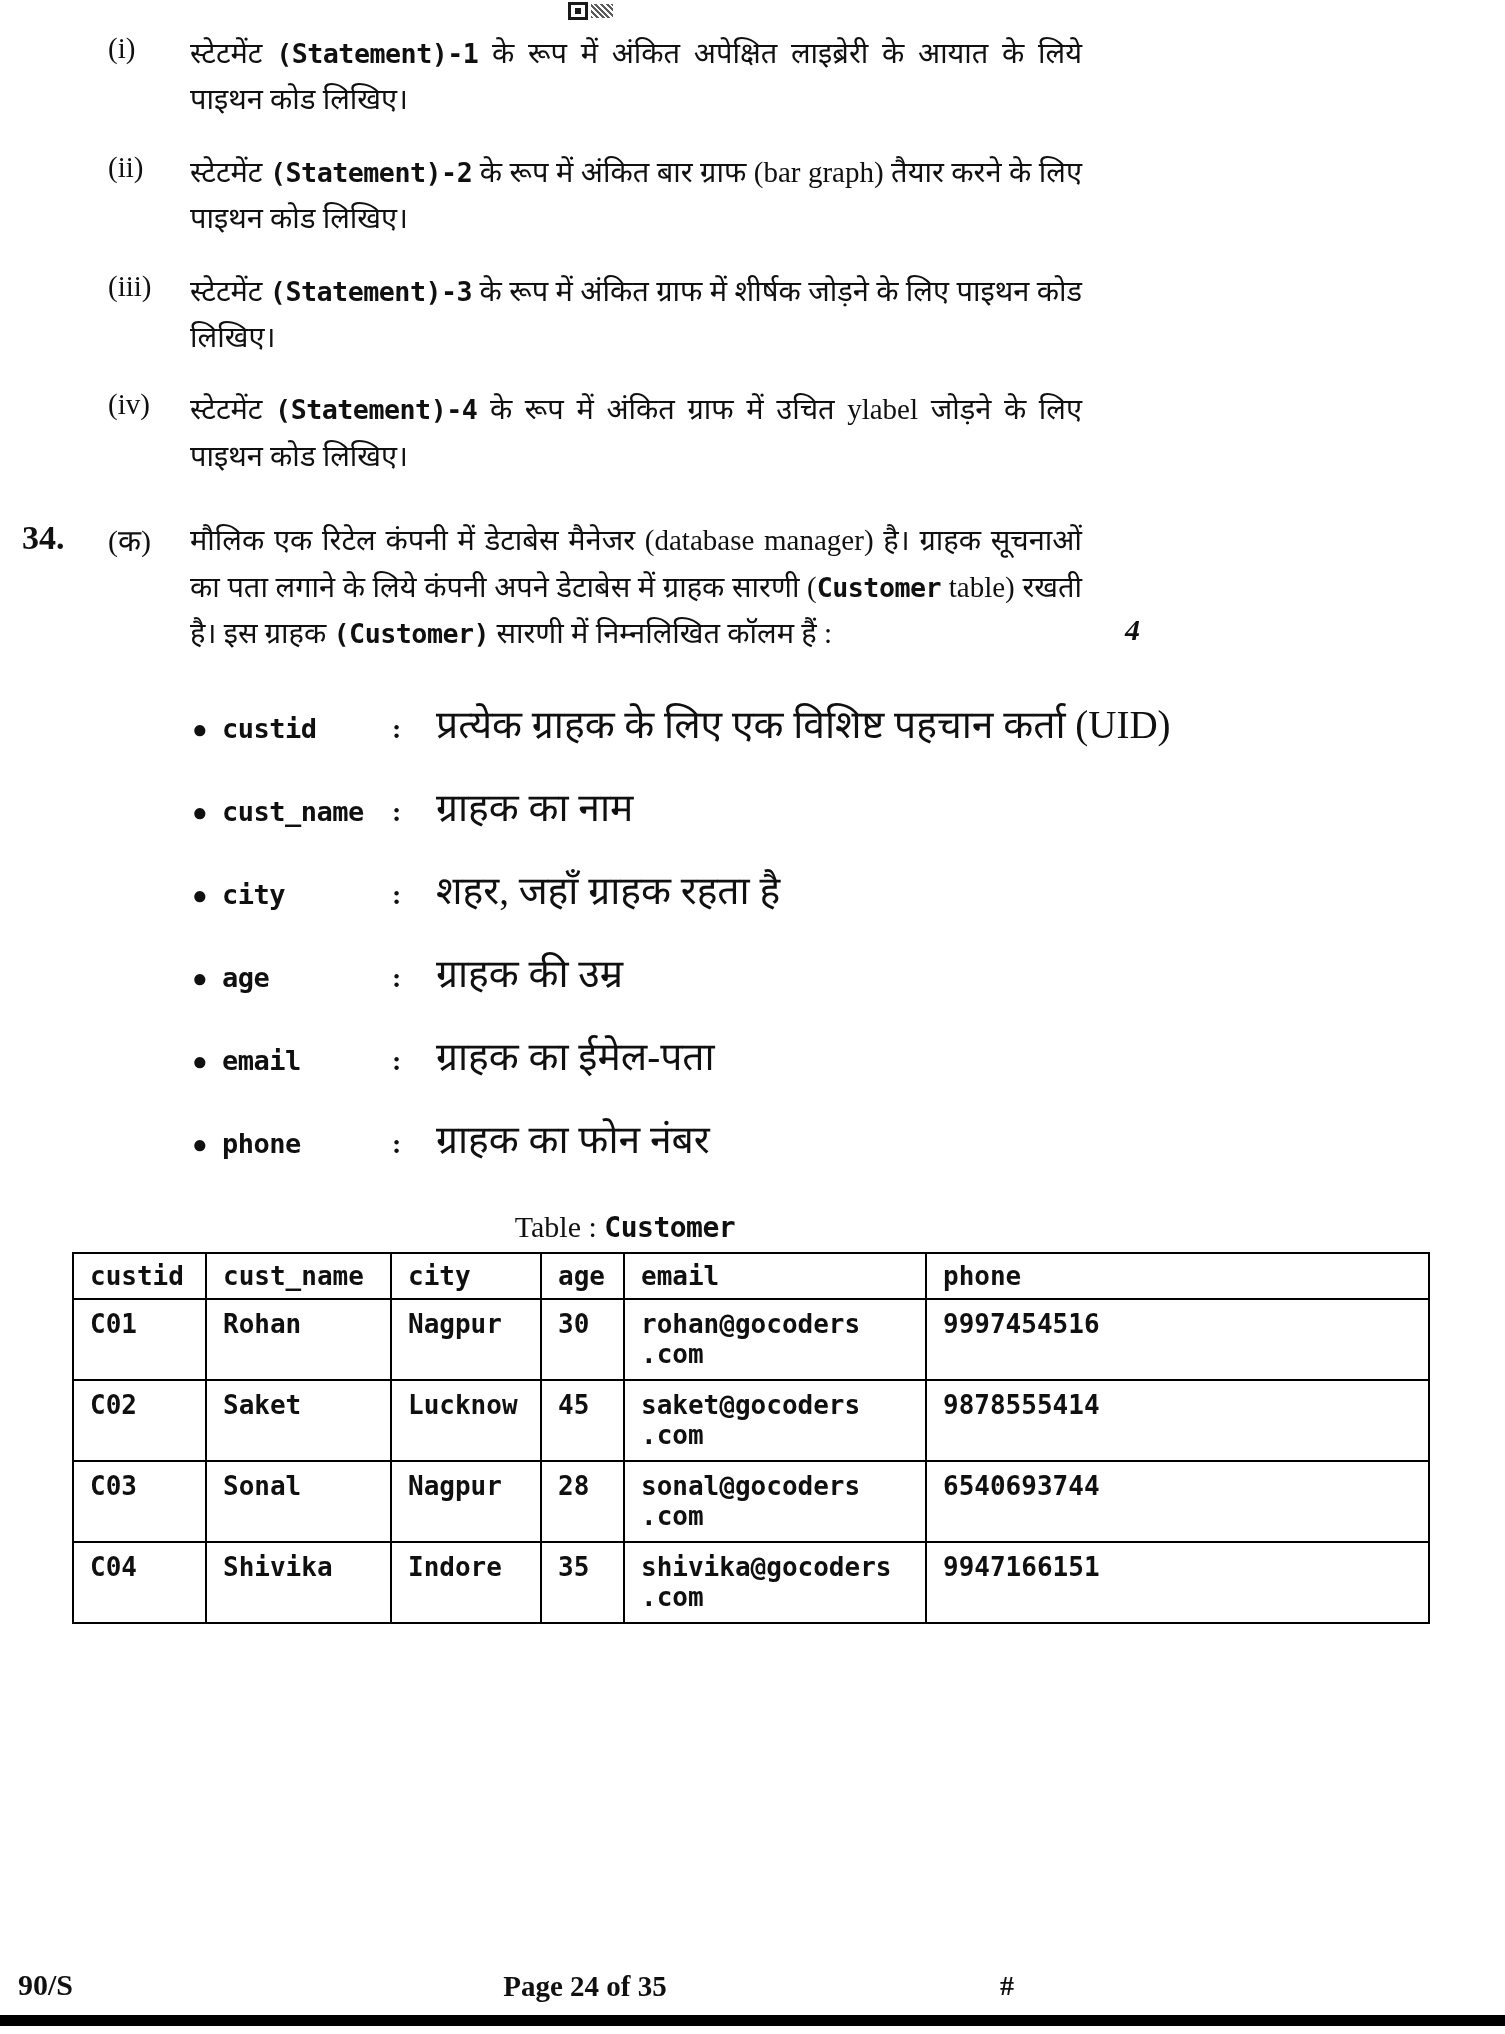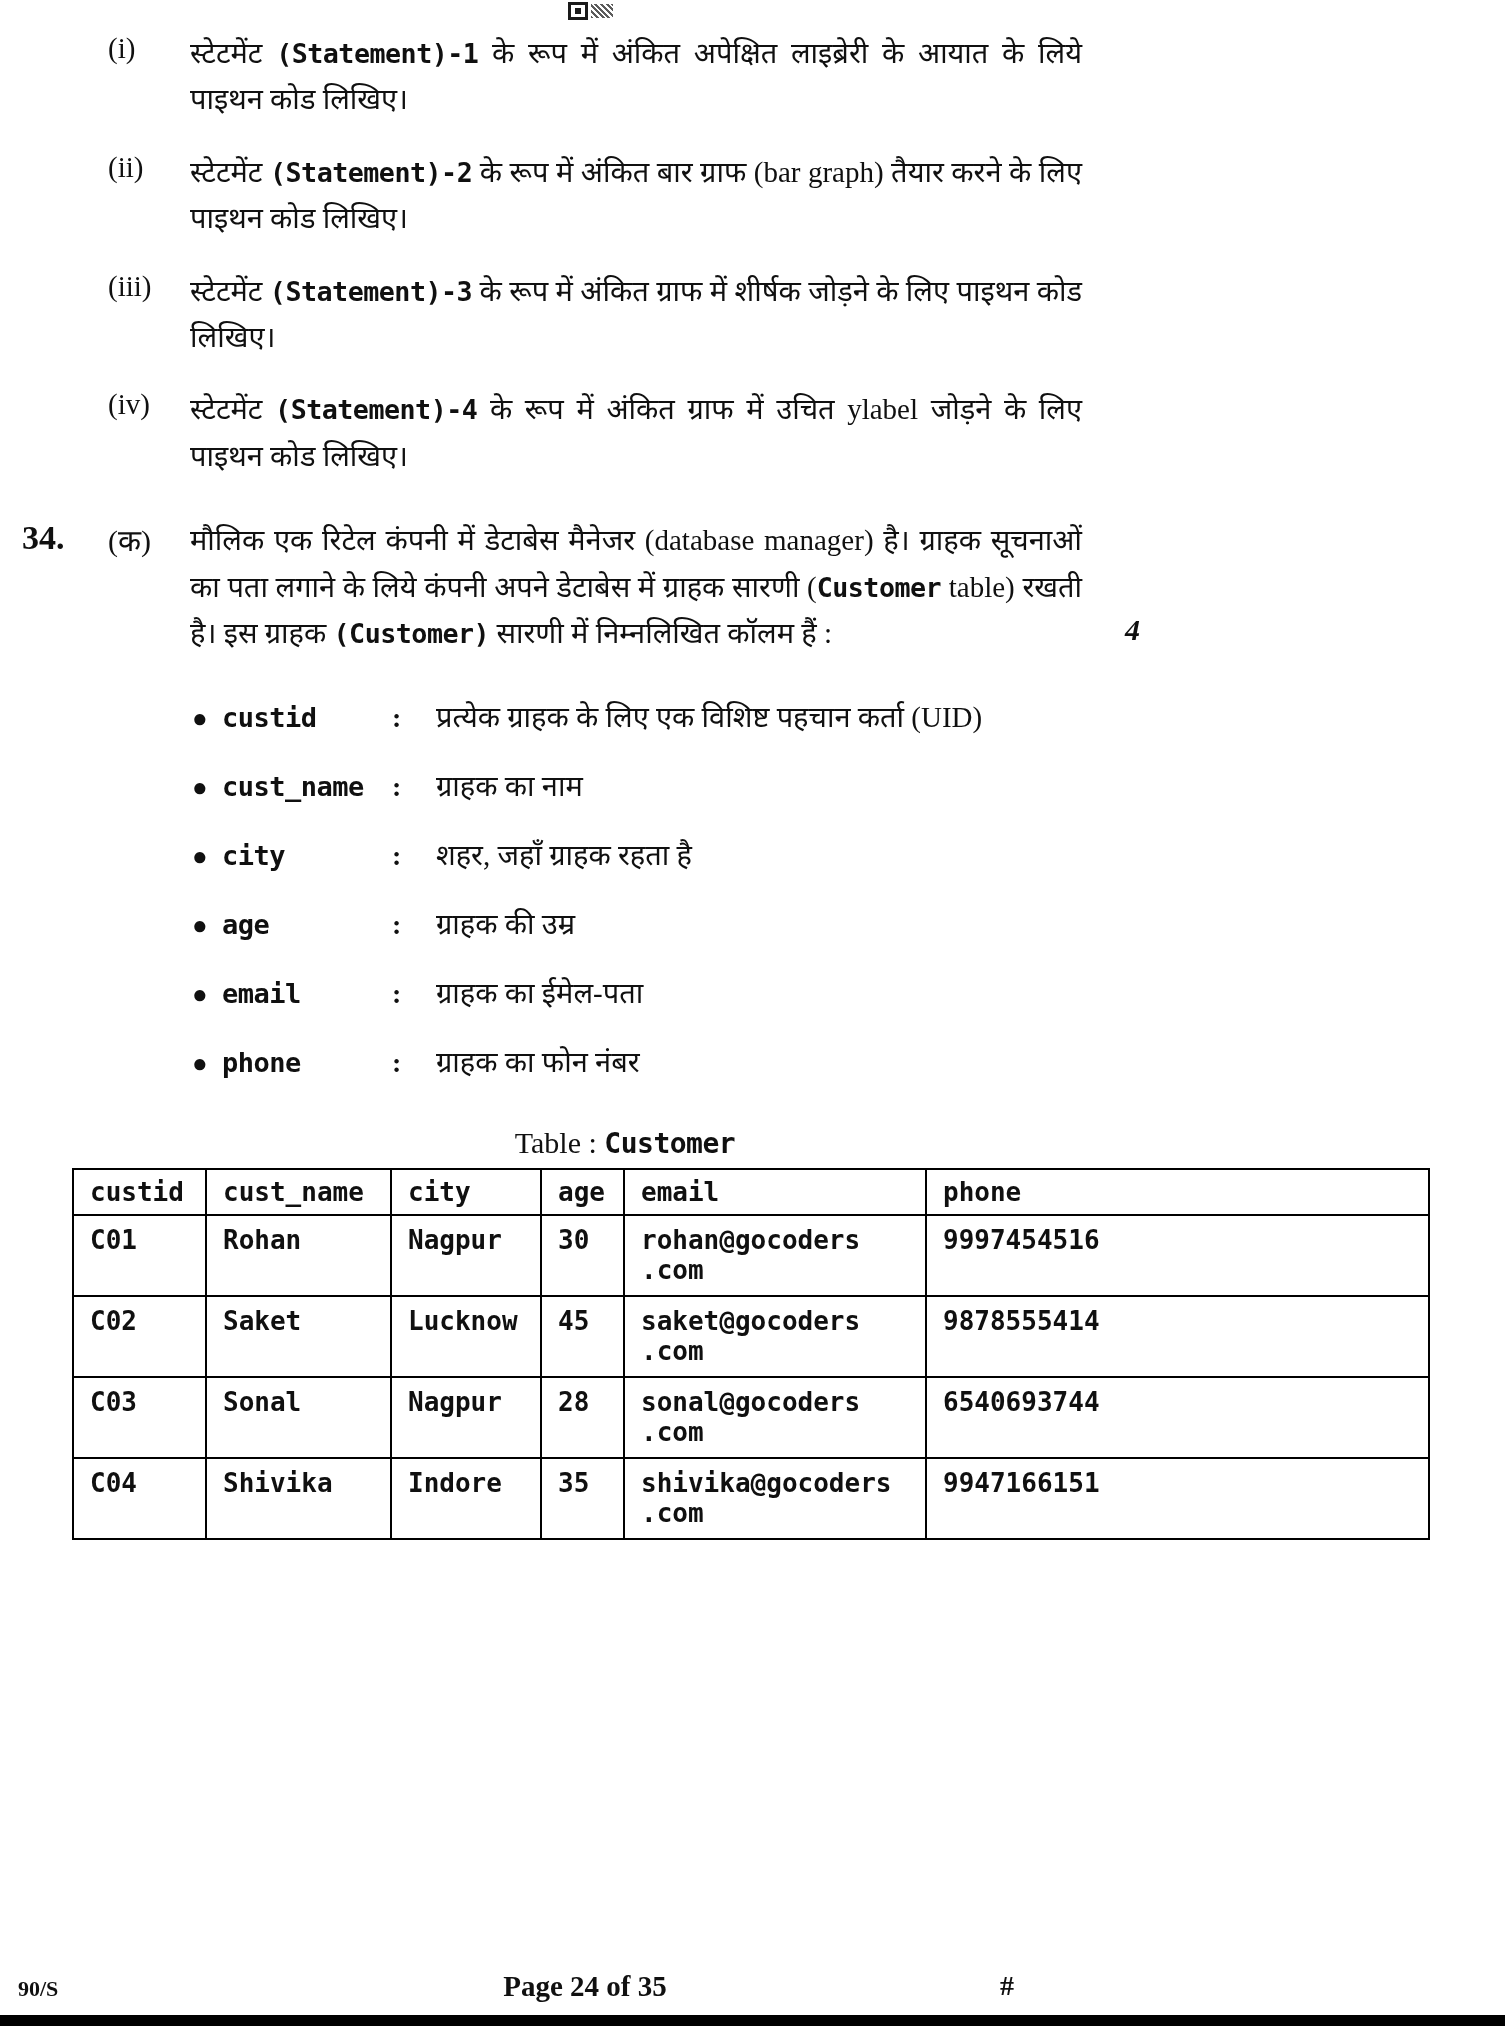--- a/index.html
+++ b/index.html
@@ -32,36 +32,36 @@
   .q34text { width:892px; font-size:29px; line-height:1.6; text-align:justify; position:relative; }
   .marks { position:absolute; right:-58px; bottom:2px; font-style:italic; font-size:30px; font-weight:bold; }
 
   
   .cols { margin:40px 0 0 192px; }
   .colrow { display:flex; align-items:baseline; margin-bottom:30px; }
   .dot { width:30px; flex:none; font-size:26px; }
   .term { width:170px; flex:none; }
   .term .mono, .colrow .term { font-size:27px; }
   .colon { width:44px; flex:none; font-size:28px; font-weight:bold; }
-  .desc { font-size:29px; }
+  .desc { font-size:39px; }
 
   
   .table-title { width:1356px; margin:46px 0 8px 72px; padding-right:250px; text-align:center; font-size:30px; }
   .table-title .mono { font-size:28px; }
   table.customer { margin-left:72px; width:1356px; border-collapse:collapse;
     font-family:"DejaVu Sans Mono","Liberation Mono",monospace; font-weight:bold; font-size:26px; table-layout:fixed; }
   table.customer th, table.customer td { border:2px solid #000; padding:9px 16px 10px 16px; text-align:left; vertical-align:top; }
   table.customer th { padding-top:7px; padding-bottom:7px; }
   col.c-custid{width:133px} col.c-name{width:185px} col.c-city{width:150px}
   col.c-age{width:83px} col.c-email{width:302px} col.c-phone{width:503px}
   td.pre { white-space:pre-line; }
 
   
   .footer { position:absolute; top:1968px; left:0; width:100%; height:40px; }
-  .footer-left { position:absolute; left:18px; top:8px; font-weight:bold; font-size:22px; }
+  .footer-left { position:absolute; left:18px; top:0; font-weight:bold; font-size:30px; }
   .footer-center { position:absolute; left:0; right:335px; top:2px; text-align:center; font-weight:bold; font-size:29px; }
   .footer-right { position:absolute; left:1000px; top:2px; font-weight:bold; font-size:28px; }
   .bottom-bar { position:absolute; left:0; bottom:8px; width:100%; height:11px; background:#000; }
 </style>
 </head>
 <body>
 
 <div class="page">
 
   <div class="ornament">

